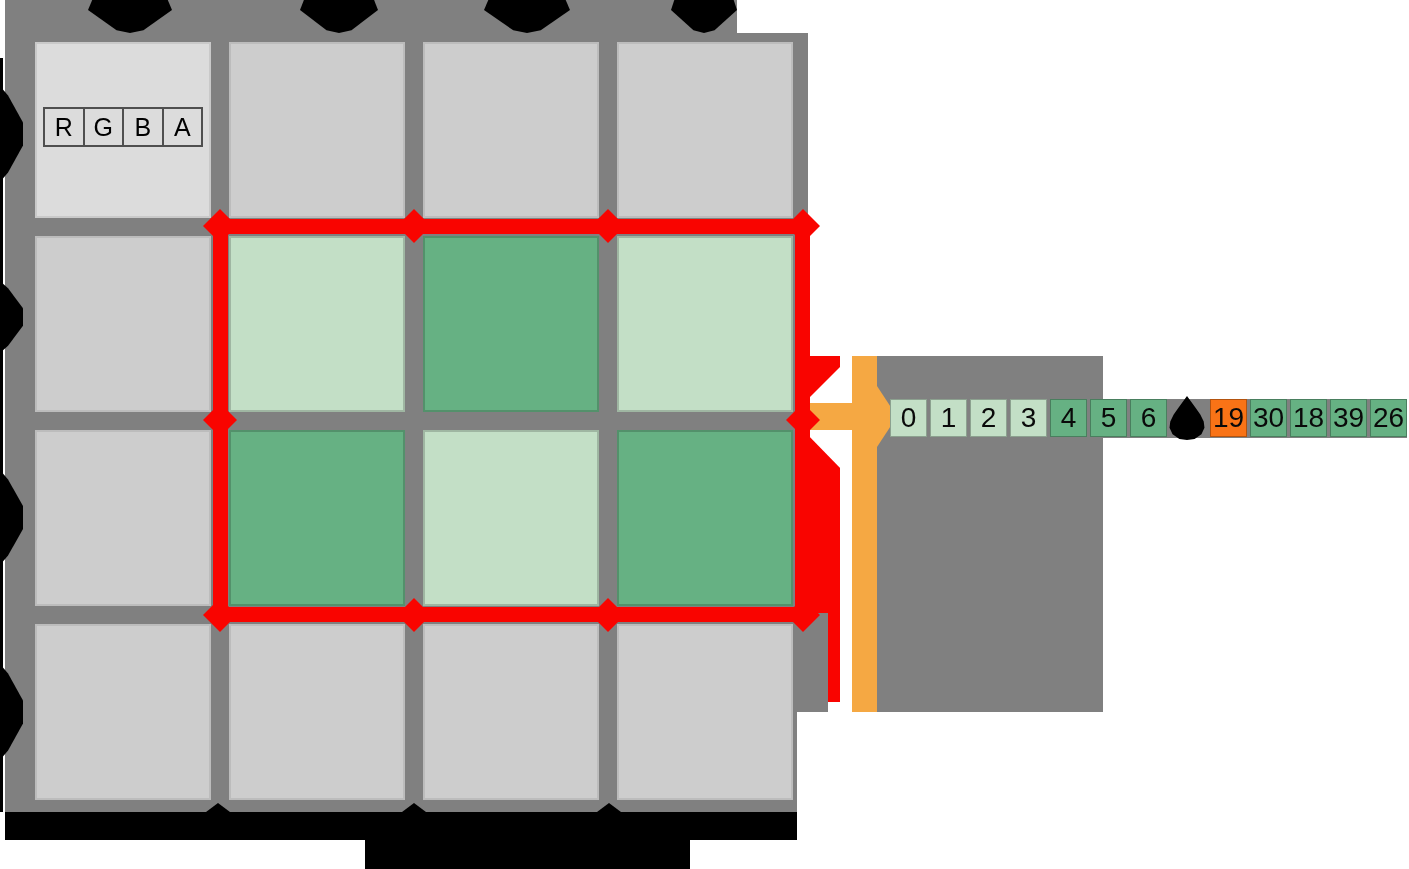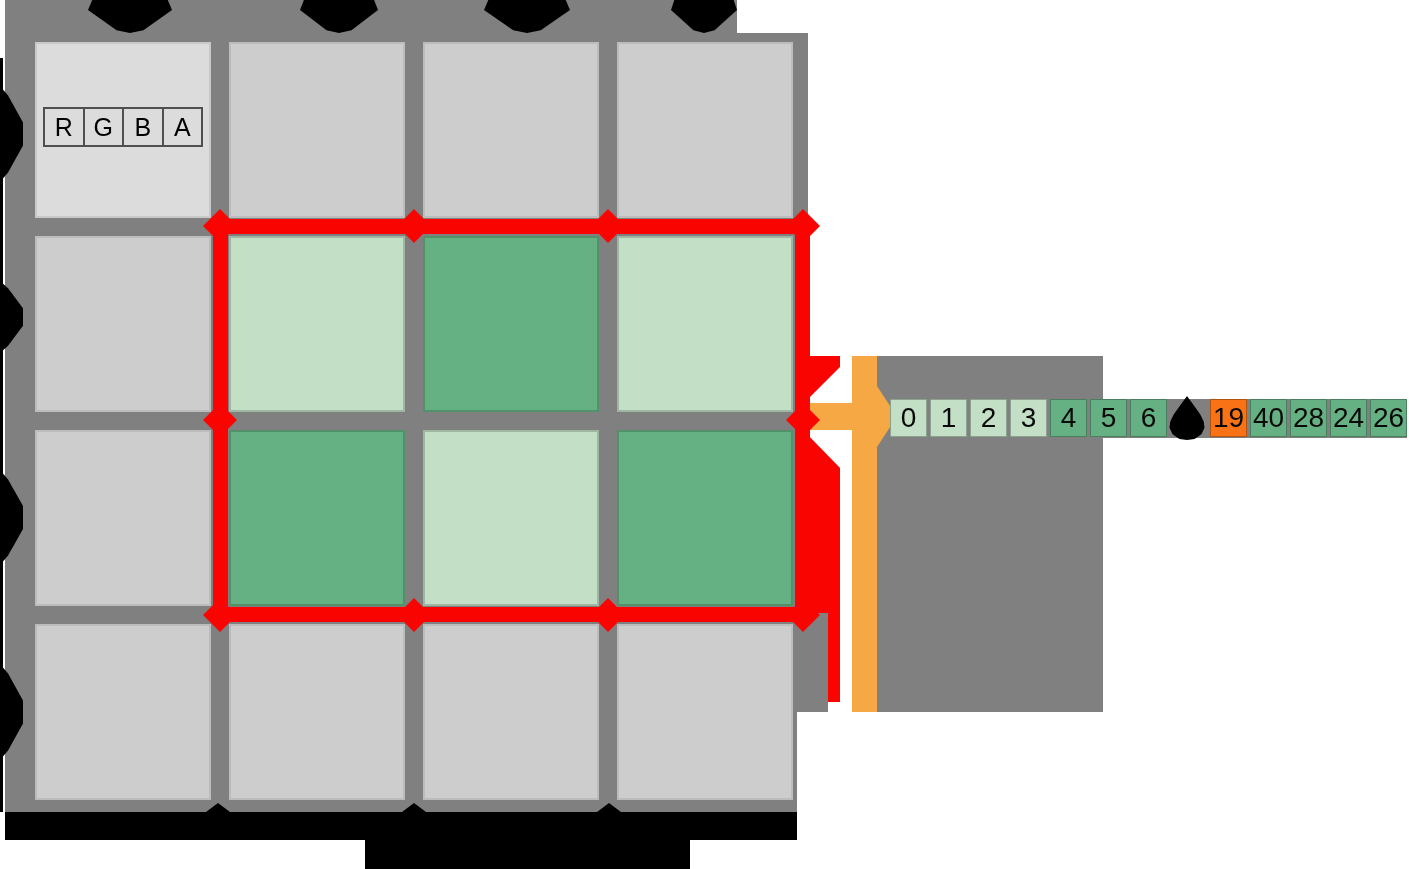--- a/index.html
+++ b/index.html
@@ -126,23 +126,23 @@
 
   <div class="ncell light" style="left:890px">0</div>
   <div class="ncell light" style="left:930px">1</div>
   <div class="ncell light" style="left:970px">2</div>
   <div class="ncell light" style="left:1010px">3</div>
   <div class="ncell dark" style="left:1050px">4</div>
   <div class="ncell dark" style="left:1090px">5</div>
   <div class="ncell dark" style="left:1130px">6</div>
   <div class="abs blob"></div>
   <div class="ncell pale" style="left:1210px">19</div>
-  <div class="ncell dark" style="left:1250px">40</div>
-  <div class="ncell dark" style="left:1290px">28</div>
-  <div class="ncell dark" style="left:1330px">24</div>
+  <div class="ncell dark" style="left:1250px">30</div>
+  <div class="ncell dark" style="left:1290px">18</div>
+  <div class="ncell dark" style="left:1330px">39</div>
   <div class="ncell dark" style="left:1370px">26</div>
 
   <div class="abs axis-line"></div>
   <div class="rowlab" style="top:86px;height:96px"></div>
   <div class="rowlab" style="top:281px;height:72px"></div>
   <div class="rowlab" style="top:470px;height:95px"></div>
   <div class="rowlab" style="top:664px;height:96px"></div>
   <div class="collab" style="left:88px;width:84px"></div>
   <div class="collab" style="left:300px;width:78px"></div>
   <div class="collab" style="left:484px;width:86px"></div>

